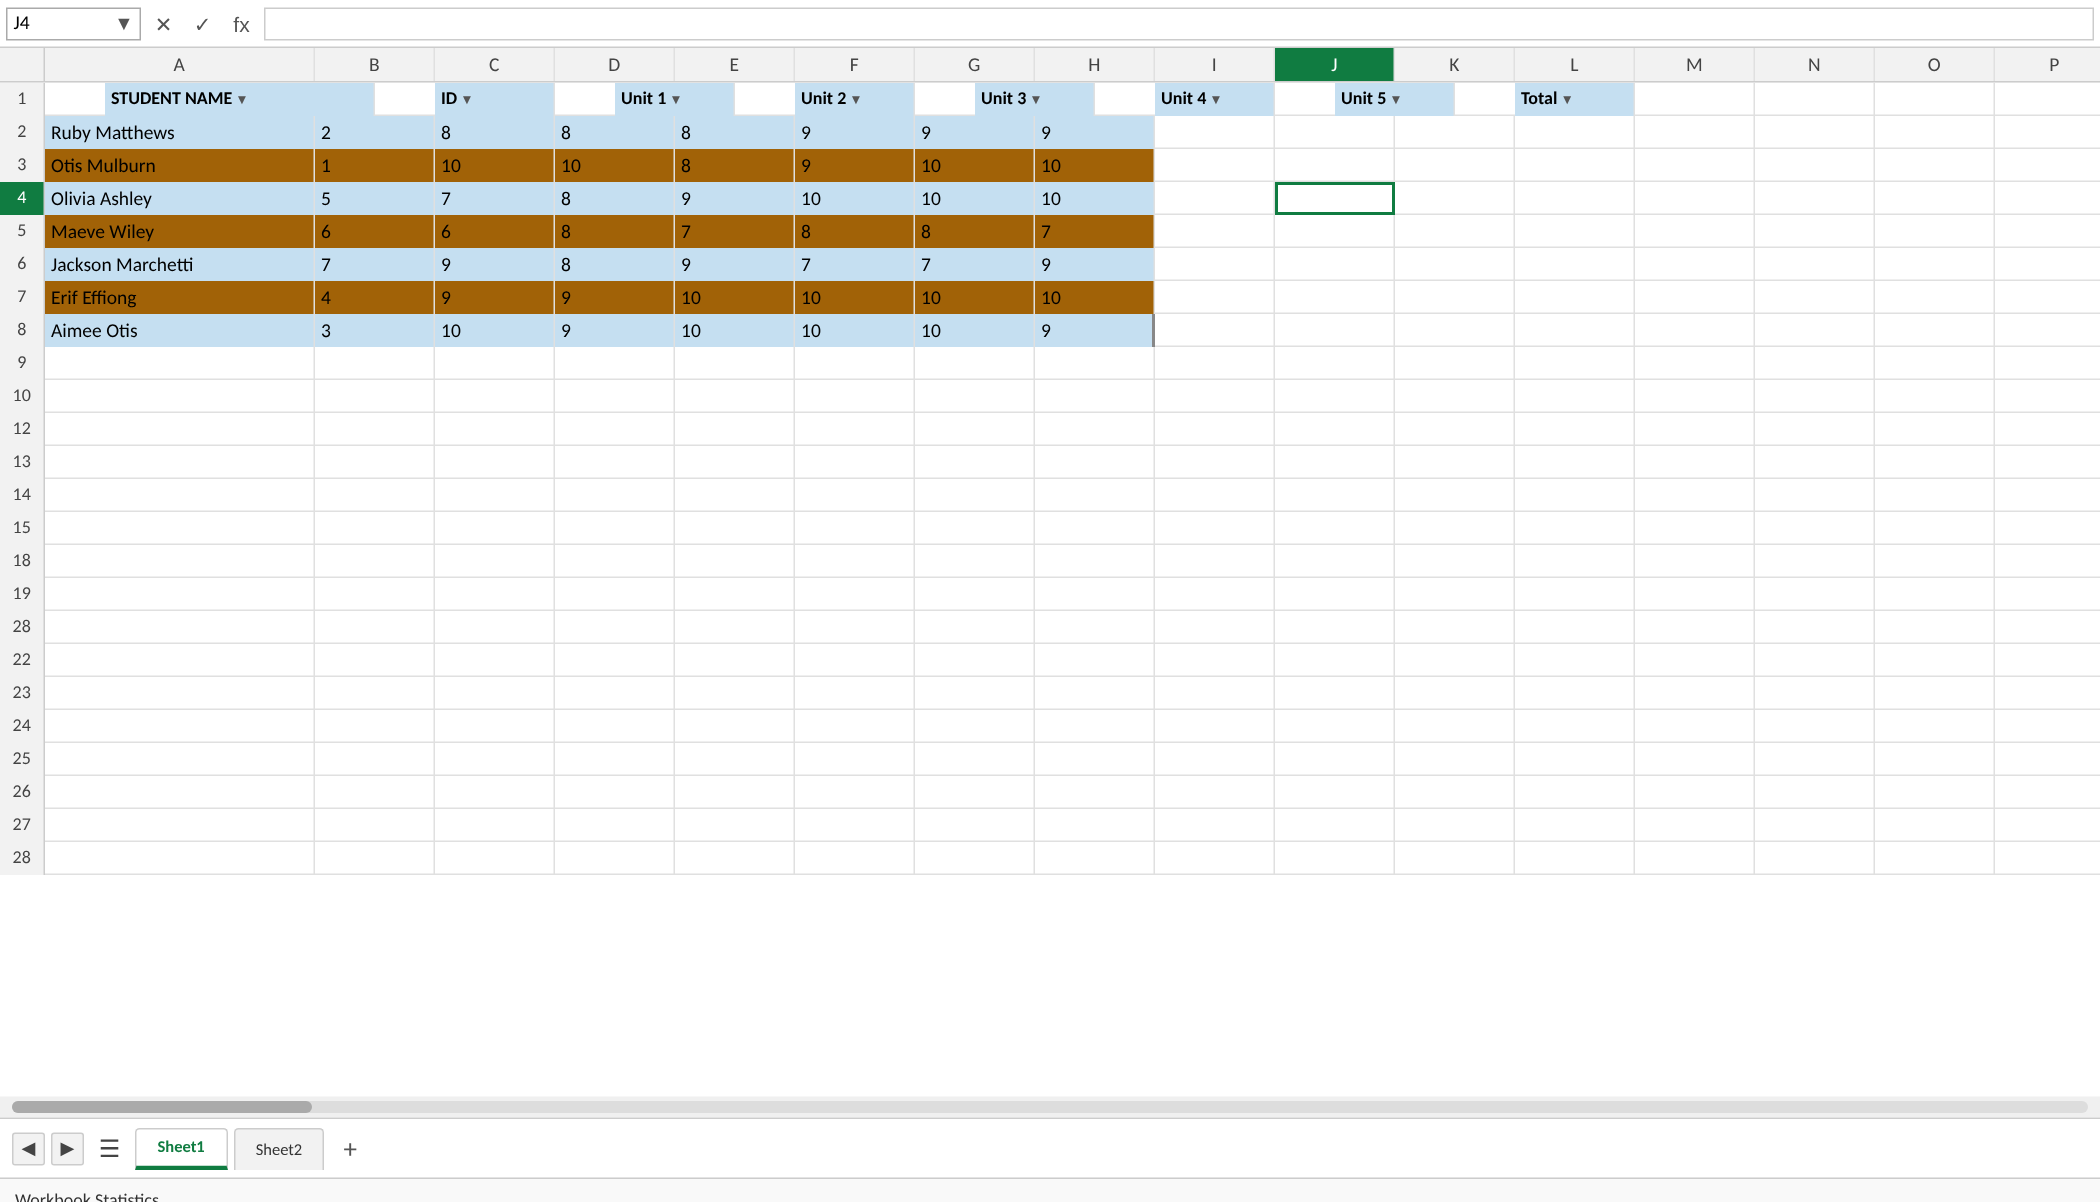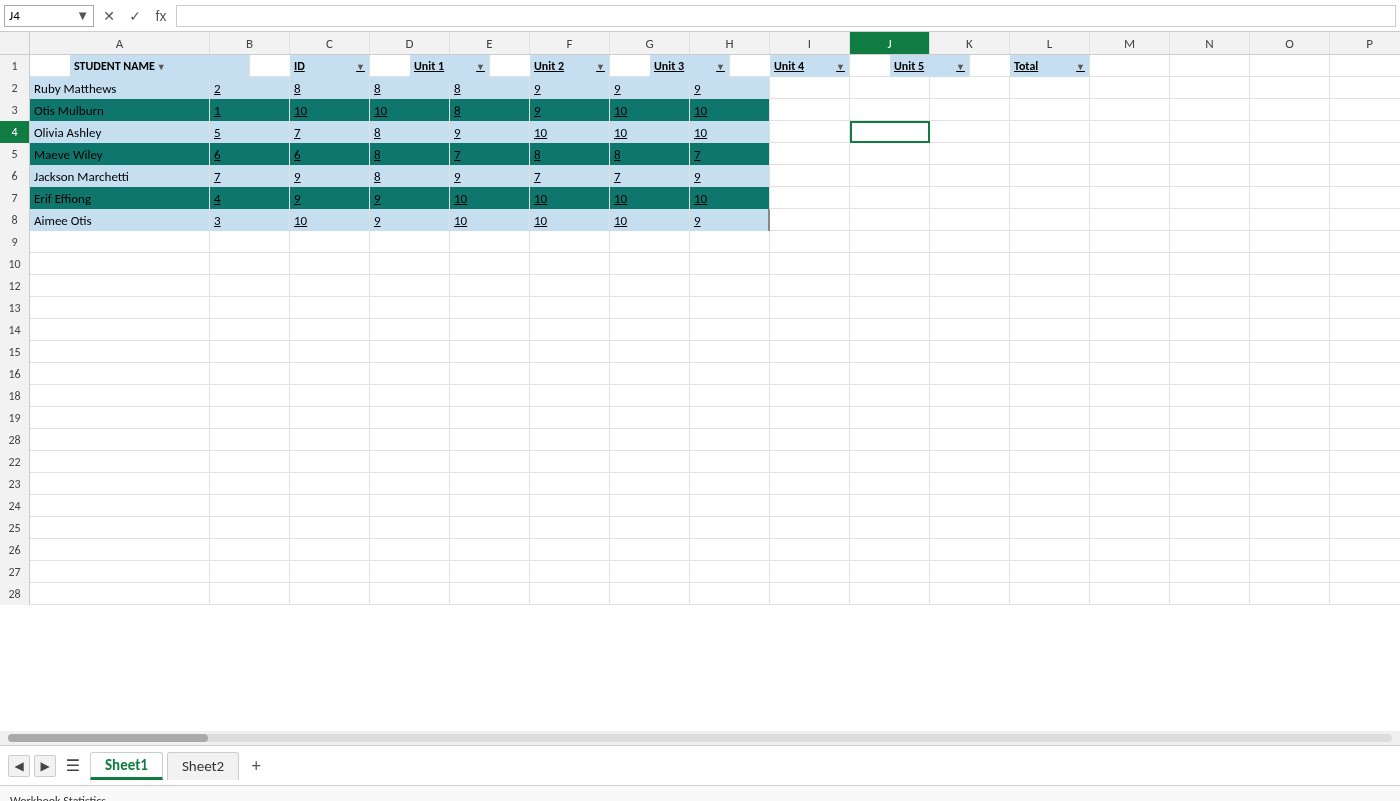--- a/index.html
+++ b/index.html
@@ -118,35 +118,34 @@
       white-space: nowrap;
       overflow: hidden;
       cursor: cell;
     }
     .cell.selected {
       outline: 2px solid #107c41;
       outline-offset: -2px;
       background: #fff !important;
     }
     .cell.data-row-even {
-      background: #0f766e;
+      background: #a16207;
     }
     .cell.data-row-odd {
       background: #c5dff1;
     }
     
     .cell.header-cell {
       background: #c5dff1;
       font-weight: bold;
       font-size: 12px;
       margin-left: 40px;
     }
     .cell.num-cell {
-      justify-content: space-between;
-      text-decoration: underline;
+      justify-content: flex-start;
     }
 
     
     .filter-icon {
       font-size: 9px;
       margin-left: 2px;
       color: #555;
     }
 
     
@@ -190,21 +189,21 @@
       cursor: pointer; font-size: 16px; color: #444;
     }
     .sheet-tab {
       height: 28px;
       padding: 0 14px;
       display: flex; align-items: center;
       border: 1px solid #ccc;
       border-bottom: none;
       border-radius: 3px 3px 0 0;
       cursor: pointer;
-      font-size: 15px;
+      font-size: 11px;
       background: #f2f2f2;
       color: #333;
     }
     .sheet-tab.active {
       background: #fff;
       border-bottom: 3px solid #107c41;
       font-weight: bold;
       color: #107c41;
     }
     .add-sheet-btn {
@@ -581,39 +580,20 @@
           <div class="cell col-i"></div>
           <div class="cell col-j"></div>
           <div class="cell col-k"></div>
           <div class="cell col-l"></div>
           <div class="cell col-m"></div>
           <div class="cell col-n"></div>
           <div class="cell col-o"></div>
           <div class="cell col-p"></div>
         </div>
         <div class="grid-row">
-          <div class="row-num">16</div>
-          <div class="cell col-a"></div>
-          <div class="cell col-b"></div>
-          <div class="cell col-c"></div>
-          <div class="cell col-d"></div>
-          <div class="cell col-e"></div>
-          <div class="cell col-f"></div>
-          <div class="cell col-g"></div>
-          <div class="cell col-h"></div>
-          <div class="cell col-i"></div>
-          <div class="cell col-j"></div>
-          <div class="cell col-k"></div>
-          <div class="cell col-l"></div>
-          <div class="cell col-m"></div>
-          <div class="cell col-n"></div>
-          <div class="cell col-o"></div>
-          <div class="cell col-p"></div>
-        </div>
-        <div class="grid-row">
           <div class="row-num">18</div>
           <div class="cell col-a"></div>
           <div class="cell col-b"></div>
           <div class="cell col-c"></div>
           <div class="cell col-d"></div>
           <div class="cell col-e"></div>
           <div class="cell col-f"></div>
           <div class="cell col-g"></div>
           <div class="cell col-h"></div>
           <div class="cell col-i"></div>

